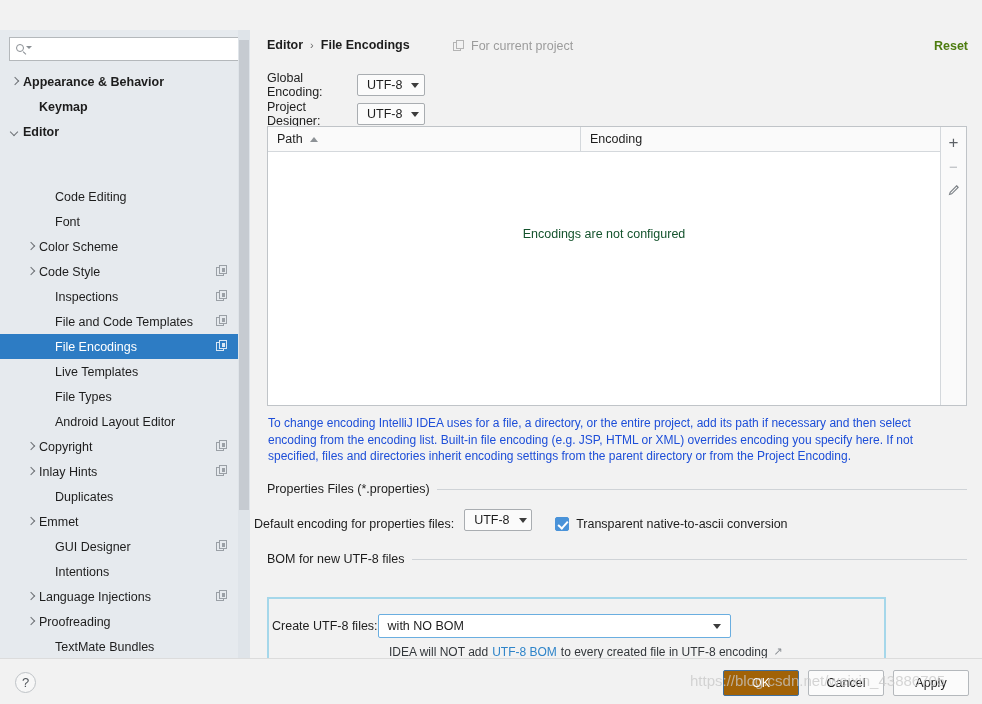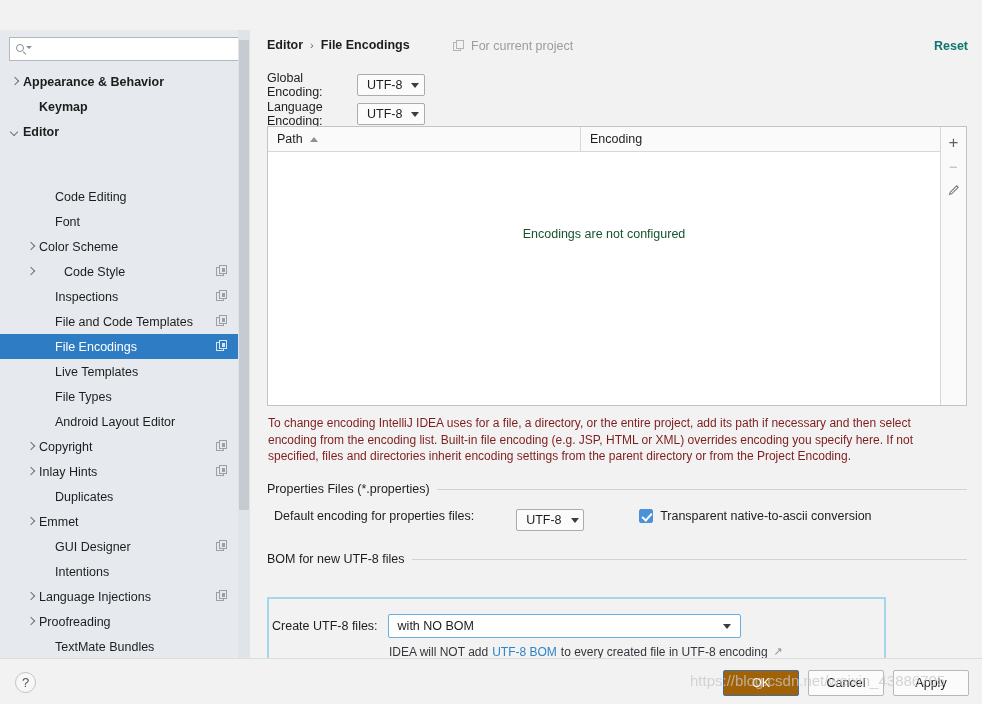--- a/index.html
+++ b/index.html
@@ -162,21 +162,21 @@
   .proj-note .scope-icon2 .b1 {
     position: absolute; left: 0; top: 2px; width: 8px; height: 9px;
     border: 1.2px solid #b4b4b4;
   }
   .proj-note .scope-icon2 .b2 {
     position: absolute; left: 3px; top: 0; width: 8px; height: 9px;
     border: 1.2px solid #b4b4b4; background: #f2f2f2;
   }
   .reset-link {
     position: absolute; right: 14px; top: 9px;
-    color: #0f766e; font-size: 12.5px; font-weight: bold; cursor: pointer;
+    color: #4d7c0f; font-size: 12.5px; font-weight: bold; cursor: pointer;
   }
 
   .enc-row {
     position: absolute; display: flex; align-items: center;
   }
   .enc-label { width: 90px; font-size: 12.5px; color: #1d1d1d; }
   .combo {
     height: 22px; background: #fbfbfb;
     border: 1px solid #a9adb1; border-radius: 2px;
     display: inline-flex; align-items: center;
@@ -224,33 +224,33 @@
     width: 24px; height: 24px; display: flex;
     align-items: center; justify-content: center;
     cursor: pointer; position: relative; color: #6b7075;
   }
   .tool-btn.plus::before { content: "+"; font-size: 17px; line-height: 1; color: #5c6166; }
   .tool-btn.minus::before { content: "\2212"; font-size: 15px; line-height: 1; color: #b5b9bd; }
   .tool-btn.pencil svg { display: block; }
 
   .help-para {
     position: absolute; left: 18px; top: 385px; width: 692px;
-    font-size: 12px; line-height: 16.5px; color: #7f1d1d;
+    font-size: 12px; line-height: 16.5px; color: #1d4ed8;
   }
 
   
   .group-title-row {
     position: absolute; display: flex; align-items: center; width: 700px;
   }
   .group-title { font-size: 12.5px; color: #1d1d1d; white-space: nowrap; padding-right: 7px; }
   .group-line { flex: 1; height: 1px; background: #cfd3d7; }
 
   .props-row {
-    position: absolute; left: 24px; top: 479px;
-    display: flex; align-items: flex-start; gap: 32px;
+    position: absolute; left: 4px; top: 479px;
+    display: flex; align-items: flex-end;
   }
   .props-label { font-size: 12.5px; margin-right: 10px; }
   .checkbox-wrap { display: flex; align-items: center; margin-left: 23px; cursor: pointer; }
   .checkbox {
     width: 14px; height: 14px; background: #4a93d9;
     border: 1px solid #4a93d9; border-radius: 2px;
     position: relative; margin-right: 7px;
   }
   .checkbox::after {
     content: ""; position: absolute; left: 4px; top: 1px;
@@ -262,21 +262,21 @@
 
   
   .bom-highlight {
     position: absolute; left: 17px; top: 567px; width: 619px; height: 80px;
     border: 2px solid #a5d7ea; background: transparent;
   }
   .bom-row {
     position: absolute; left: 22px; top: 584px;
     display: flex; align-items: center;
   }
-  .bom-label { font-size: 12.5px; margin-right: 10px; }
+  .bom-label { font-size: 12.5px; margin-right: 0; }
   .combo-wide {
     width: 353px; height: 24px; background: #ffffff;
     border: 1px solid #6aaee0; border-radius: 2px;
     display: flex; align-items: center;
     padding: 0 9px; cursor: pointer; font-size: 12.5px;
   }
   .combo-wide .arrow {
     width: 0; height: 0; margin-left: auto;
     border-left: 4px solid transparent; border-right: 4px solid transparent;
     border-top: 5px solid #3c3c3c;
@@ -355,21 +355,21 @@
           <span class="tree-label">Code Editing</span>
         </div>
         <div class="tree-item" style="padding-left: 41px;">
           <span class="tree-arrow"></span>
           <span class="tree-label">Font</span>
         </div>
         <div class="tree-item" style="padding-left: 25px;">
           <span class="tree-arrow collapsed"></span>
           <span class="tree-label">Color Scheme</span>
         </div>
-        <div class="tree-item" style="padding-left: 25px; gap: 25px;">
+        <div class="tree-item" style="padding-left: 25px;">
           <span class="tree-arrow collapsed"></span>
           <span class="tree-label">Code Style</span>
           <span class="scope-icon">
             <span class="b1"></span>
             <span class="b2"></span>
           </span>
         </div>
         <div class="tree-item" style="padding-left: 41px;">
           <span class="tree-arrow"></span>
           <span class="tree-label">Inspections</span>
@@ -488,21 +488,21 @@
 
     <div class="enc-row" style="left:17px; top:41px;">
       <span class="enc-label">Global Encoding:</span>
       <span class="combo" style="width:68px;">
         <span class="val">UTF-8</span>
         <span class="arrow"></span>
       </span>
     </div>
 
     <div class="enc-row" style="left:17px; top:70px;">
-      <span class="enc-label">Language Encoding:</span>
+      <span class="enc-label">Project Designer:</span>
       <span class="combo" style="width:68px;">
         <span class="val">UTF-8</span>
         <span class="arrow"></span>
       </span>
     </div>
 
     <div class="table-wrap">
       <div class="table-body">
         <div class="thead">
           <div class="th col-path">

